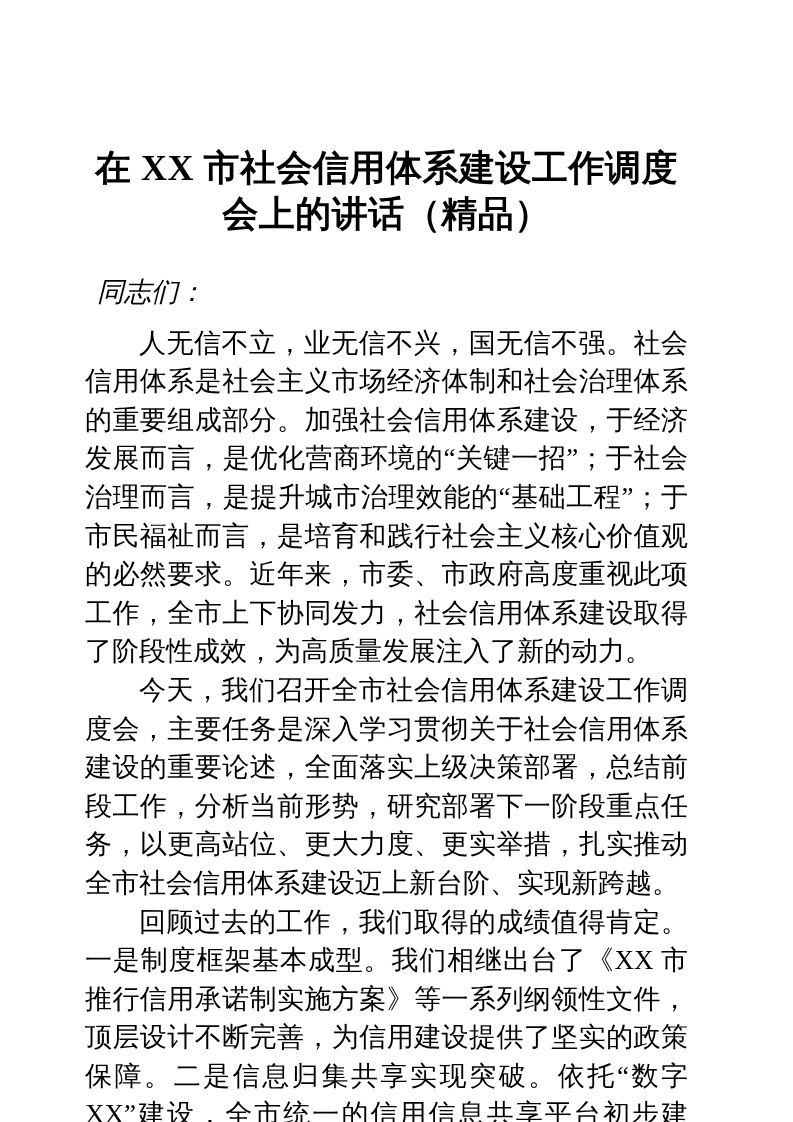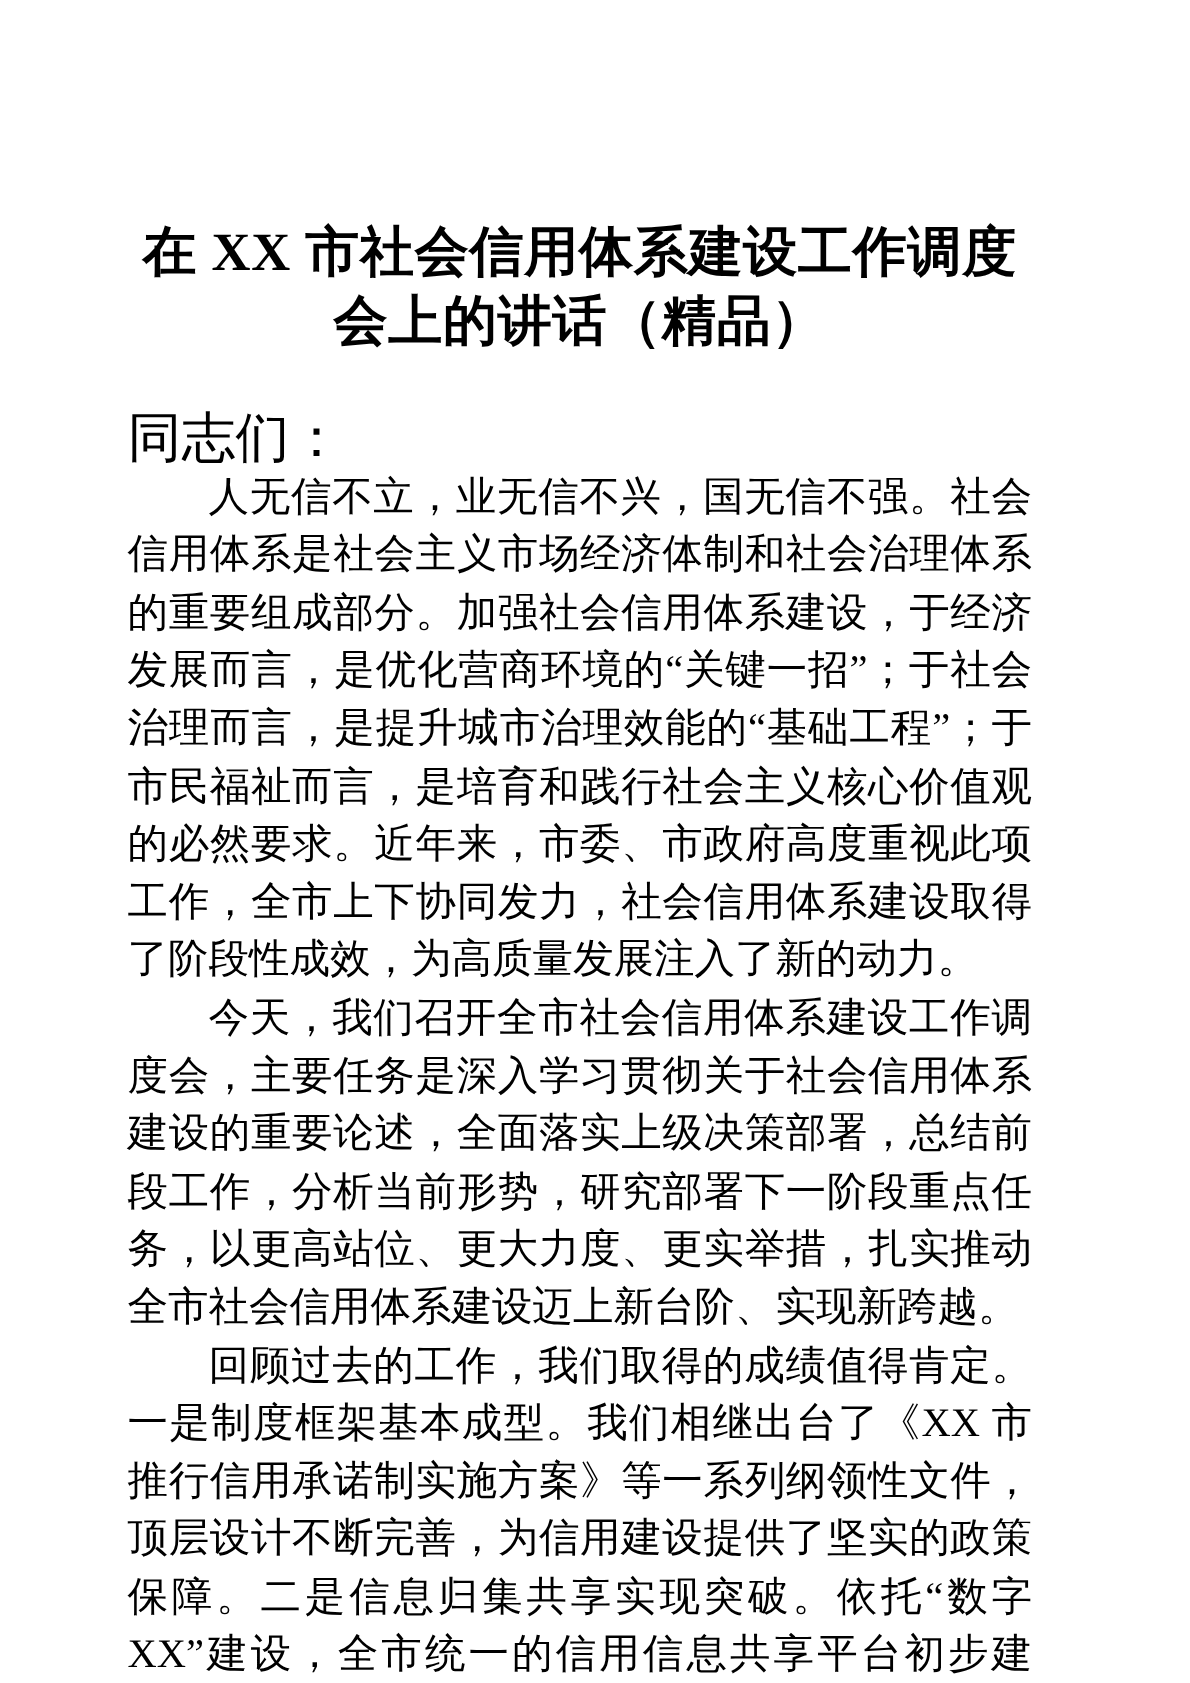--- a/index.html
+++ b/index.html
@@ -25,25 +25,26 @@
   .doc-title {
     margin: 0 0 36px 0;
     font-size: 36px;
     line-height: 46px;
     font-weight: 700;
     text-align: center;
     letter-spacing: 0.5px;
     font-family: "Liberation Serif", "DejaVu Serif", serif;
   }
   .salutation {
-    margin: 0;
-    font-size: 36px;
+    margin: 12px;
+    font-size: 27px;
     line-height: 38.6px;
     text-align: justify;
     text-indent: 0;
+    font-style: italic;
   }
   .para {
     margin: 0;
     font-size: 27px;
     line-height: 38.6px;
     text-align: justify;
     text-justify: inter-ideograph;
     text-indent: 2em;
   }
 </style>

